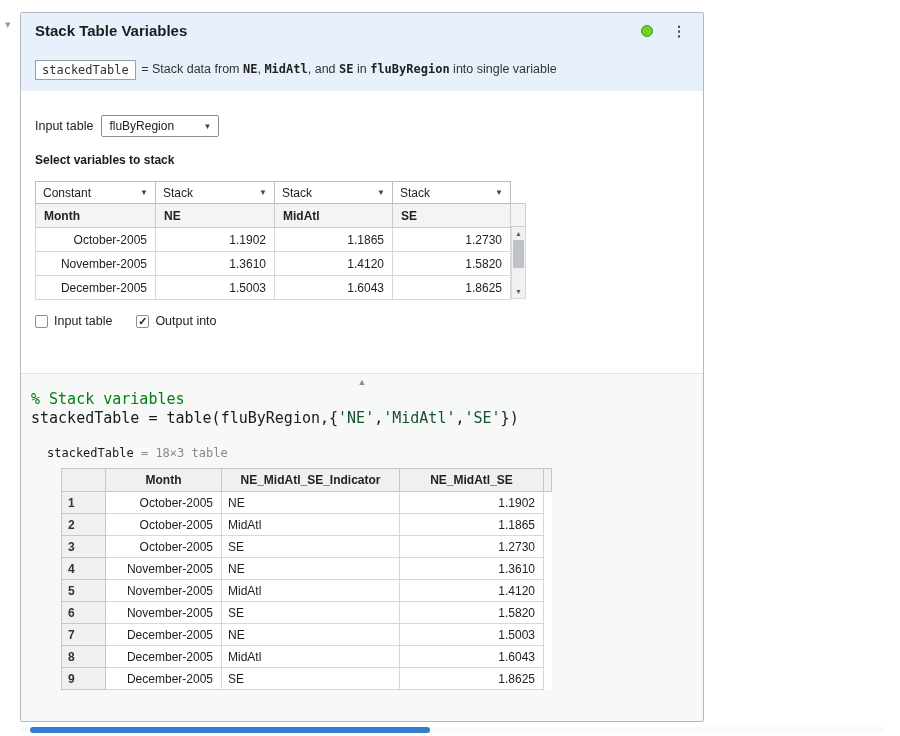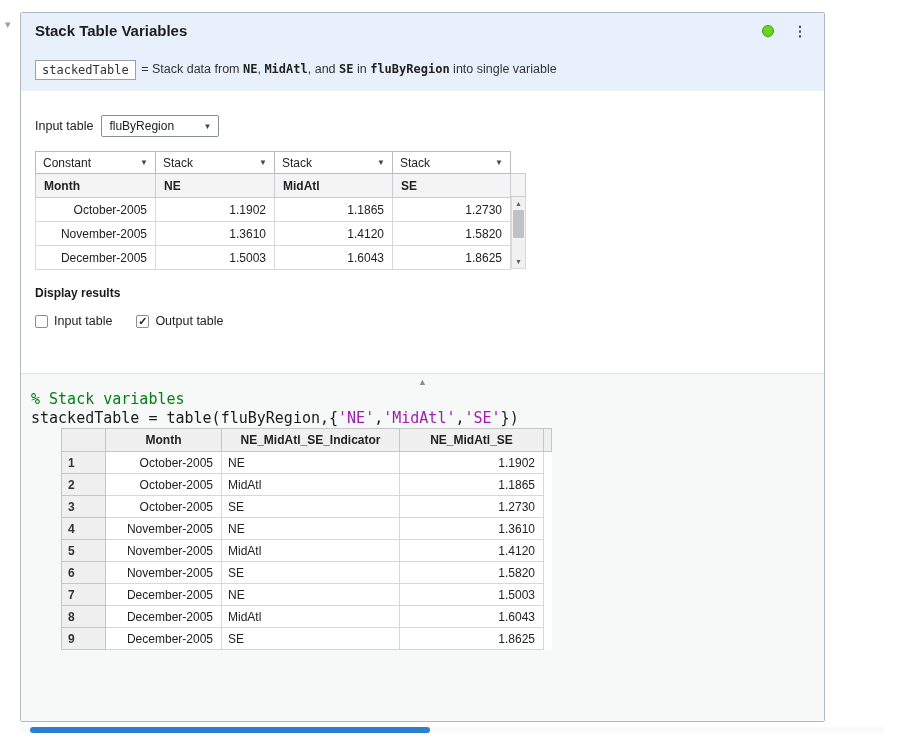--- a/index.html
+++ b/index.html
@@ -1,21 +1,21 @@
 <!DOCTYPE html>
 <html><head>
 <meta charset="utf-8">
 <style>
   * { margin:0; padding:0; box-sizing:border-box; }
   body { background:#ffffff; font-family:"Liberation Sans", sans-serif; }
   .stage { position:relative; width:900px; height:736px; background:#ffffff; overflow:hidden; }
 
   .margin-arrow { position:absolute; left:5px; top:18px; font-size:11px; color:#98a0aa; cursor:pointer; }
 
-  .panel { position:absolute; left:20px; top:12px; width:805px; height:710px; border:1px solid #b2b8bf; border-radius:2px; background:#ffffff; overflow:hidden; }
+  .panel { position:absolute; left:20px; top:12px; width:684px; height:710px; border:1px solid #b2b8bf; border-radius:2px; background:#ffffff; overflow:hidden; }
 
   
   .task-header { background:#e8f1fb; padding:9px 14px 11px; }
   .title-row { display:flex; align-items:center; }
   .task-title { font-size:15px; font-weight:bold; color:#1c1c1c; flex:1; }
   .status-dot { width:12px; height:12px; border-radius:50%; background:#6ed321; border:1px solid #449a12; display:inline-block; margin-right:16px; }
   .menu-dots { font-size:14px; color:#4a4a4a; font-weight:bold; cursor:pointer; padding:0 3px; }
   .summary-row { margin-top:21px; font-size:12.5px; color:#333; }
   .var-box { display:inline-block; vertical-align:middle; font-family:"DejaVu Sans Mono", monospace; font-size:12px; background:#ffffff; border:1px solid #9aa0a6; padding:2px 6px; color:#333; margin-right:2px; }
   .mono { font-family:"DejaVu Sans Mono", monospace; font-size:12px; font-weight:bold; color:#222; }
@@ -49,21 +49,21 @@
   .check-item { display:flex; align-items:center; margin-right:24px; font-size:12.5px; color:#222; cursor:pointer; }
   .checkbox { width:13px; height:13px; border:1px solid #8a8f94; background:#fff; margin-right:6px; display:inline-flex; align-items:center; justify-content:center; font-size:11px; color:#222; border-radius:2px; }
   .check-glyph { display:none; font-weight:bold; line-height:1; }
   .checkbox.checked .check-glyph { display:inline; }
 
   
   .code-region { position:absolute; left:0; right:0; top:360px; bottom:0; background:#f7f8f8; border-top:1px solid #e2e3e4; }
   .collapse-up { position:absolute; top:3px; left:50%; transform:translateX(-50%); font-size:9px; color:#8d8d8d; cursor:pointer; }
   .code-lines { padding:16px 10px 0; font-family:"DejaVu Sans Mono", monospace; font-size:15px; color:#1a1a1a; line-height:19px; }
   .comment { color:#028013; }
-  .str { color:#a21caf; }
+  .str { color:#14532d; }
 
   .out-label { margin:18px 0 8px 26px; font-family:"DejaVu Sans Mono", monospace; font-size:12px; color:#1a1a1a; }
   .out-dim { color:#888; }
 
   table.out-table { border-collapse:collapse; table-layout:fixed; margin-left:40px; font-size:12px; background:#fff; }
   .out-table th { background:#f0f0f0; border:1px solid #c6c6c6; font-weight:bold; text-align:center; padding:4px 8px; height:23px; color:#222; }
   .out-table td { height:22px; }
   .out-table td.rownum { background:#f0f0f0; border:1px solid #c6c6c6; font-weight:bold; text-align:left; padding:3px 6px; color:#333; }
   .out-table td.month { border:1px solid #d8d8d8; text-align:right; padding:3px 8px; color:#222; }
   .out-table td.ind { border:1px solid #d8d8d8; text-align:left; padding:3px 6px; color:#222; }
@@ -97,20 +97,21 @@
 
 
       <div class="input-row">
         <span class="input-label">Input table</span>
         <div class="dropdown">
           <span>fluByRegion</span>
           <span class="dd-arrow">▼</span>
         </div>
       </div>
 
+      <div class="section-heading">Select variables to stack</div>
 
       <div class="mini-wrap">
         <table class="mini">
           <colgroup>
               <col style="width:120px">
               <col style="width:119px">
               <col style="width:118px">
               <col style="width:118px">
             </colgroup>
           <tbody>
@@ -171,45 +172,45 @@
           <div class="vs-spacer-head"></div>
           <div class="vs-track">
             <div class="vs-btn">▲</div>
             <div class="vs-thumb"></div>
             <div class="vs-fill"></div>
             <div class="vs-btn">▼</div>
           </div>
         </div>
       </div>
 
-      <div class="section-heading">Display results</div>
 
       <div class="check-row">
         <div class="check-item">
           <span class="checkbox"></span>
           <span>Input table</span>
         </div>
         <div class="check-item">
           <span class="checkbox checked">
               <span class="check-glyph">✓</span>
             </span>
-          <span>Output table</span>
+          <span>Output into</span>
         </div>
       </div>
 
     </div>
 
     <div class="code-region">
       <div class="collapse-up">▲</div>
 
       <div class="code-lines">
         <div class="comment">% Stack variables</div>
         <div><span>stackedTable = table(fluByRegion,{</span><span class="str">'NE'</span><span>,</span><span class="str">'MidAtl'</span><span>,</span><span class="str">'SE'</span><span>})</span></div>
       </div>
 
+      <div class="out-label"><span>stackedTable</span><span class="out-dim"> = </span><span class="out-dim">18×3 table</span></div>
 
       <table class="out-table">
         <colgroup>
             <col style="width:44px">
             <col style="width:116px">
             <col style="width:178px">
             <col style="width:144px">
             <col style="width:8px">
           </colgroup>
         <tbody>

